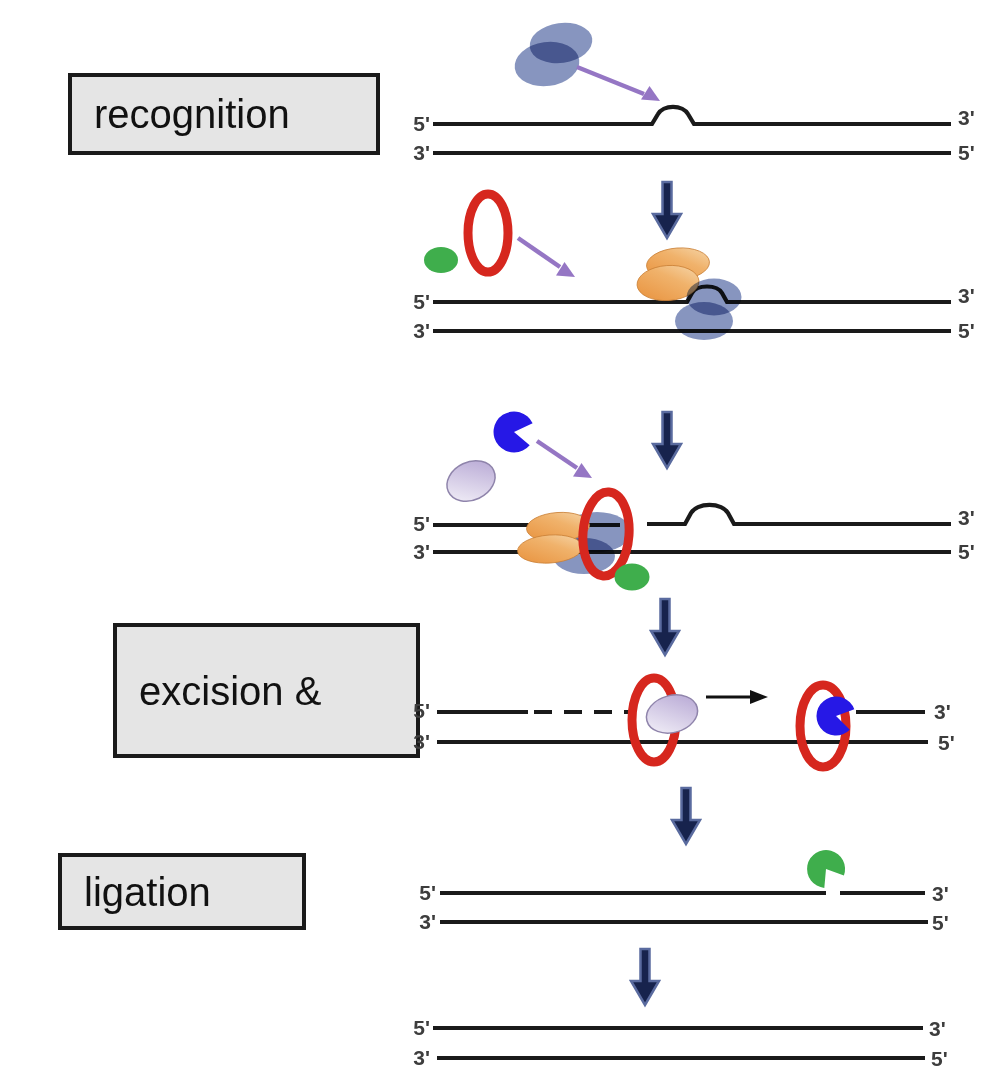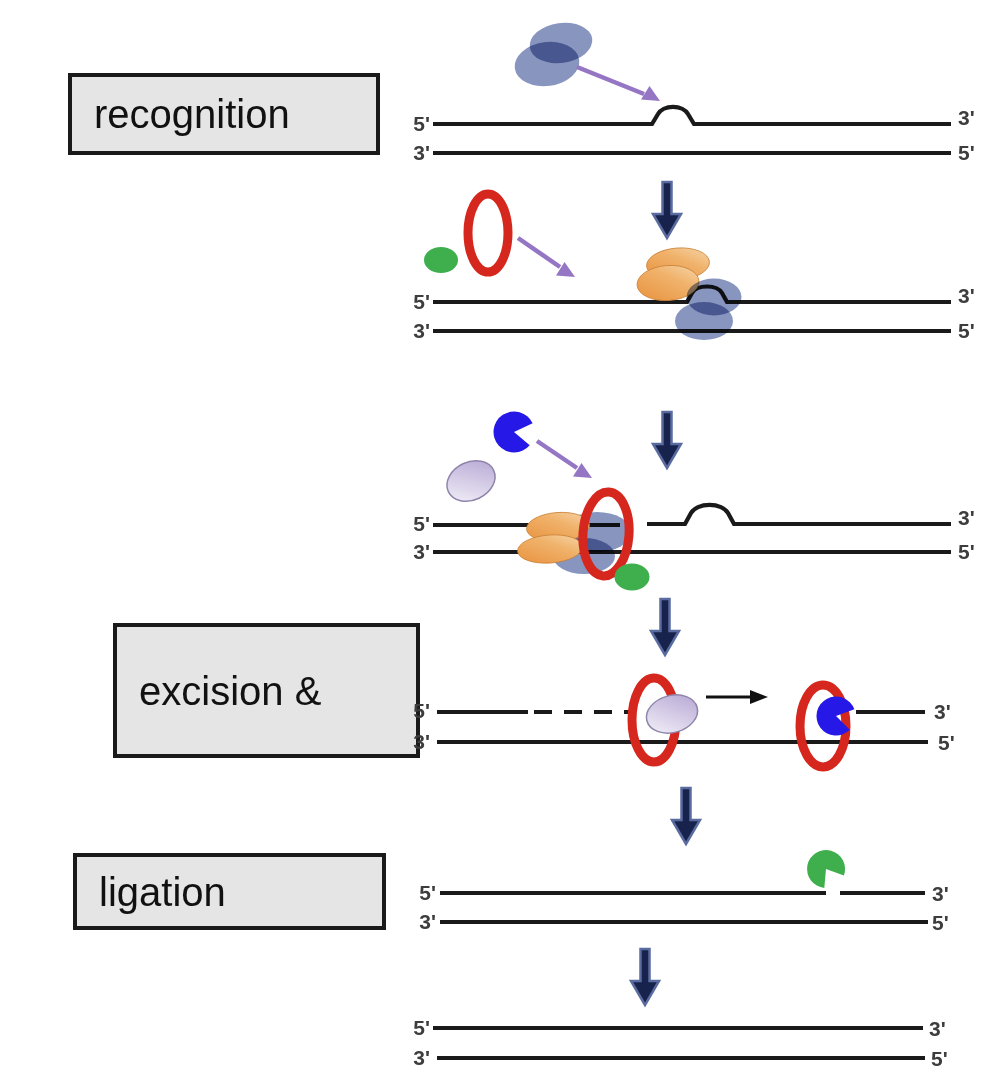--- a/index.html
+++ b/index.html
@@ -11,21 +11,21 @@
 
   .stage-box {
     position:absolute; background:#e5e5e5;
     border:4px solid var(--box-border,#1a1a1a);
     display:flex; flex-direction:column; justify-content:center;
     padding-left:22px; box-sizing:border-box;
     color:#111; font-size:40px; line-height:50px;
   }
   .box-recognition { left:68px; top:73px;  width:312px; height:82px; }
   .box-excision    { left:65px; top:623px; width:307px; height:135px;margin-left:48px; }
-  .box-ligation    { left:73px; top:853px; width:313px; height:77px; }
+  .box-ligation    { left:58px; top:853px; width:248px; height:77px; }
 
   .dna        { stroke:var(--dna,#1a1a1a); stroke-width:4.2; fill:none; }
   .dna-dash   { stroke:var(--dna,#1a1a1a); stroke-width:4.2; fill:none; stroke-dasharray:18 12; }
   .ring       { fill:none; stroke:var(--red-ring,#d6271e); stroke-width:9; }
   .greenfill  { fill:var(--green,#3fae4c); }
   .bluepac    { fill:var(--blue-pacman,#2618e6); }
   .blueblob   { fill:var(--blue-protein,#7d8cba); mix-blend-mode:multiply; opacity:.92; }
   .navy       { fill:var(--navy-arrow,#17234d); stroke:var(--navy-arrow-edge,#5a6b9f); stroke-width:2.5; }
   .purp-line  { stroke:var(--purple-arrow,#9576c4); stroke-width:4.5; fill:none; }
   .purp-head  { fill:var(--purple-arrow,#9576c4); }

